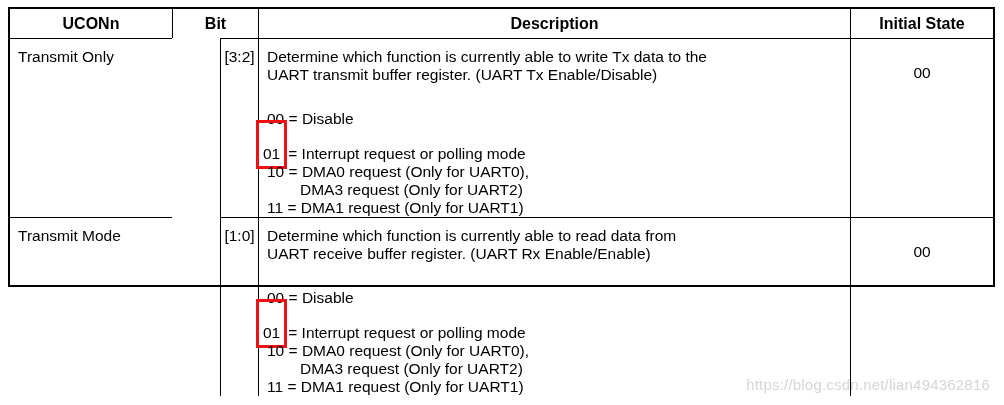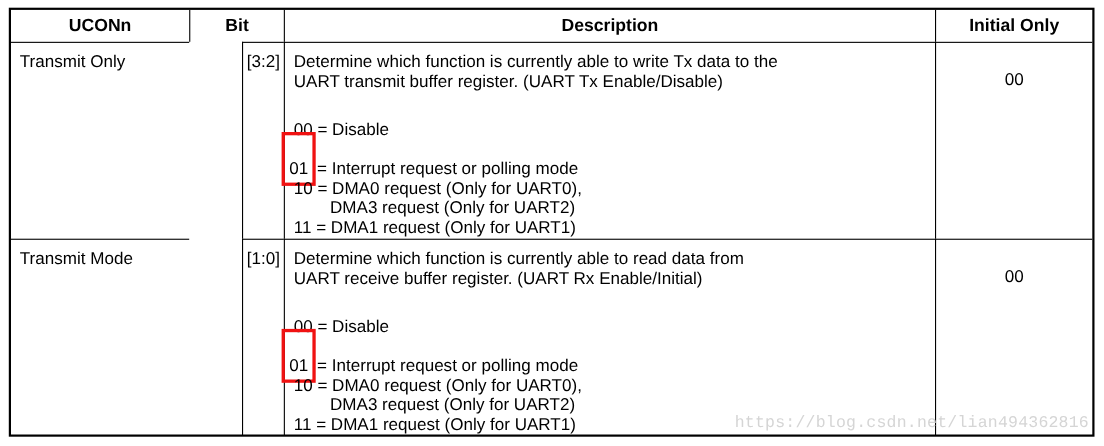--- a/index.html
+++ b/index.html
@@ -2,21 +2,21 @@
 <html><head>
 <meta charset="utf-8">
 <style>
   html,body{margin:0;padding:0;}
   body{
     width:1004px;height:405px;position:relative;background:#ffffff;
     font-family:"Liberation Sans","DejaVu Sans",sans-serif;
     color:#000;overflow:hidden;
   }
   .tbl{
-    position:absolute;left:8px;top:7px;width:987px;height:390px;
+    position:absolute;left:8px;top:7px;width:987px;height:280px;
     border:2px solid #000;box-sizing:border-box;
     display:grid;
     grid-template-columns:162px 86px 592px 1fr;
     grid-template-rows:29px 179px 1fr;
     background:#fff;
   }
   .cell{box-sizing:border-box;overflow:visible;}
   .bl{border-left:1.5px solid #000;}
   .bt{border-top:1.5px solid #000;}
   .hcell{
@@ -36,39 +36,39 @@
     border:3px solid #f01212;
     padding:23px 4px 5px 4px;
     margin:-8px -2px -8px -11px;
     line-height:15px;
     vertical-align:baseline;
   }
   .opt .rest-after-box{margin-left:3px;}
   .watermark{
     position:absolute;right:14px;bottom:12px;
     font-size:15px;color:#d5d5d5;letter-spacing:0.2px;
-    z-index:3;white-space:nowrap;font-family:Liberation Mono, monospace;
+    z-index:3;white-space:nowrap;
   }
 </style>
 </head>
 <body>
 
 <div class="tbl">
 
   <div class="cell hcell">
     <span>UCONn</span>
   </div>
   <div class="cell hcell bl">
     <span>Bit</span>
   </div>
   <div class="cell hcell bl">
     <span>Description</span>
   </div>
   <div class="cell hcell bl">
-    <span>Initial Only</span>
+    <span>Initial State</span>
   </div>
 
   <div class="cell namecell bt">
     <span>Transmit Only</span>
   </div>
   <div class="cell bitcell bl bt">
     <span>[3:2]</span>
   </div>
   <div class="cell desccell bl bt">
     <div class="desc-par">
@@ -89,21 +89,21 @@
 
   <div class="cell namecell bt">
     <span>Transmit Mode</span>
   </div>
   <div class="cell bitcell bl bt">
     <span>[1:0]</span>
   </div>
   <div class="cell desccell bl bt">
     <div class="desc-par">
       <div>Determine which function is currently able to read data from</div>
-      <div>UART receive buffer register. (UART Rx Enable/Initial)</div>
+      <div>UART receive buffer register. (UART Rx Enable/Enable)</div>
     </div>
     <div class="desc-options">
       <div class="opt">00 = Disable</div>
       <div class="opt"><span class="code-box">01</span><span class="rest-after-box">= Interrupt request or polling mode</span></div>
       <div class="opt">10 = DMA0 request (Only for UART0),</div>
       <div class="opt indent">DMA3 request (Only for UART2)</div>
       <div class="opt">11 = DMA1 request (Only for UART1)</div>
     </div>
   </div>
   <div class="cell statecell bl bt">

